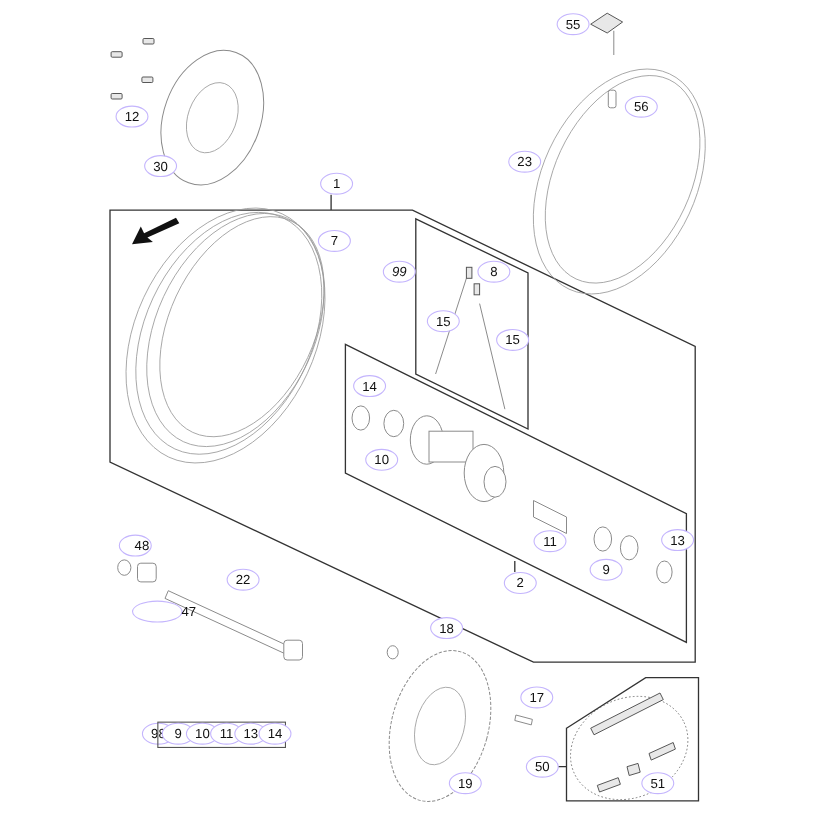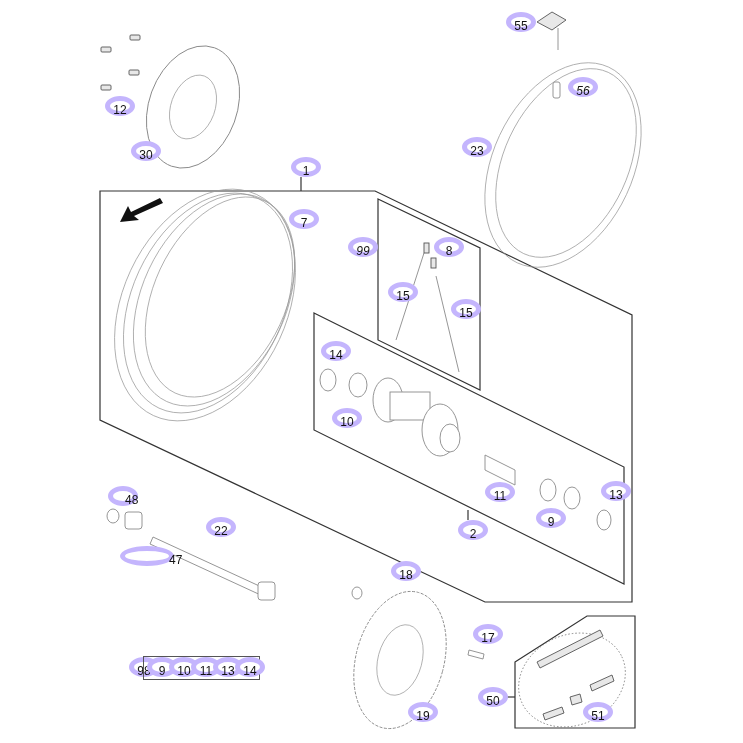--- a/index.html
+++ b/index.html
@@ -1,19 +1,19 @@
 <!DOCTYPE html>
 <html><head>
 <meta charset="utf-8">
 <style>
   html, body { margin: 0; padding: 0; background: #ffffff; }
   body { width: 743px; height: 743px; position: relative; overflow: hidden; font-family: "Liberation Sans", sans-serif; }
   #diagram { position: absolute; left: 0; top: 0; width: 743px; height: 743px; }
   .callout { position: absolute; width: 30px; height: 20px; margin-left: -10px; margin-top: -10px;
-    border: 5px solid #c4b5fd; border-radius: 50%; background: #fff; box-sizing: border-box;
+    border: 1px solid #c4b5fd; border-radius: 50%; background: #fff; box-sizing: border-box;
     font-size: 12px; line-height: 18px; text-align: center; color: #111; cursor: pointer; }
   .line { stroke: #333; stroke-width: 1.2; fill: none; }
   .part { stroke: #8a8a8a; stroke-width: 0.9; fill: #fff; }
   .part-thin { stroke: #9a9a9a; stroke-width: 0.7; fill: none; }
   .part-dark { stroke: #555; stroke-width: 0.9; fill: #e8e8e8; }
   .dots { stroke: #777; stroke-width: 0.8; fill: none; stroke-dasharray: 1.5 2; }
   .kit-box { position: absolute; left: 143px; top: 656px; width: 117px; height: 24px;
     border: 1px solid #555; box-sizing: border-box; }
 </style>
 </head>
@@ -134,21 +134,21 @@
 <div class="callout" style="left:359px;top:571px;margin-left:32px;">18</div>
 <div class="callout" style="left:418px;top:712px;">19</div>
 <div class="callout" style="left:216px;top:527px;">22</div>
 <div class="callout" style="left:472px;top:147px;">23</div>
 <div class="callout" style="left:141px;top:151px;">30</div>
 <div class="callout" style="left:130px;top:556px;padding-left:44px;">47</div>
 <div class="callout" style="left:118px;top:496px;padding-left:12px;">48</div>
 <div class="callout" style="left:488px;top:697px;text-align:center;">50</div>
 <div class="callout" style="left:593px;top:712px;">51</div>
 <div class="callout" style="left:516px;top:22px;">55</div>
-<div class="callout" style="left:578px;top:87px;font-style:italic;">56</div>
+<div class="callout" style="left:578px;top:97px;">56</div>
 <div class="callout" style="left:139px;top:667px;">98</div>
 <div class="callout" style="left:358px;top:247px;font-style:italic;">99</div>
 
 <div class="kit-box"></div>
 <div class="callout" style="left:157px;top:667px;">9</div>
 <div class="callout" style="left:179px;top:667px;">10</div>
 <div class="callout" style="left:201px;top:667px;">11</div>
 <div class="callout" style="left:223px;top:667px;">13</div>
 <div class="callout" style="left:245px;top:667px;">14</div>
 

